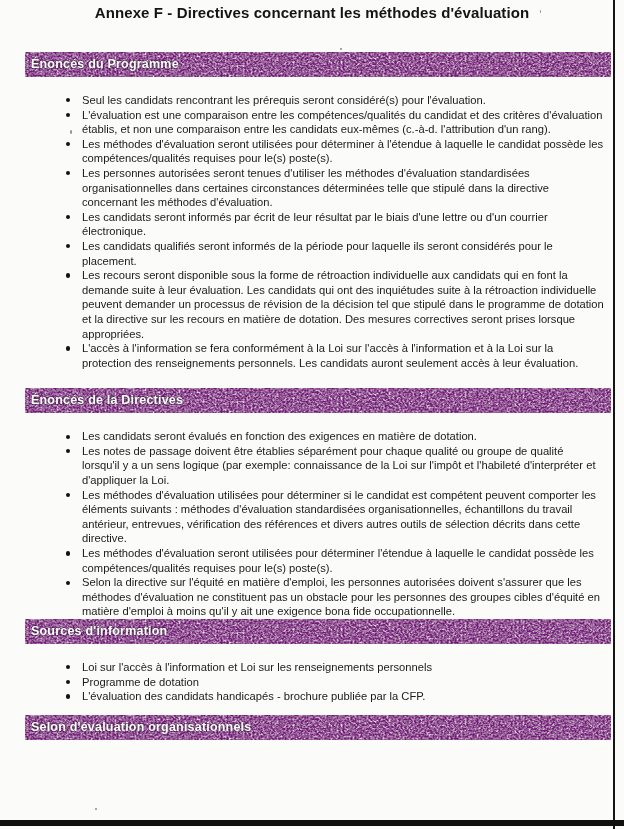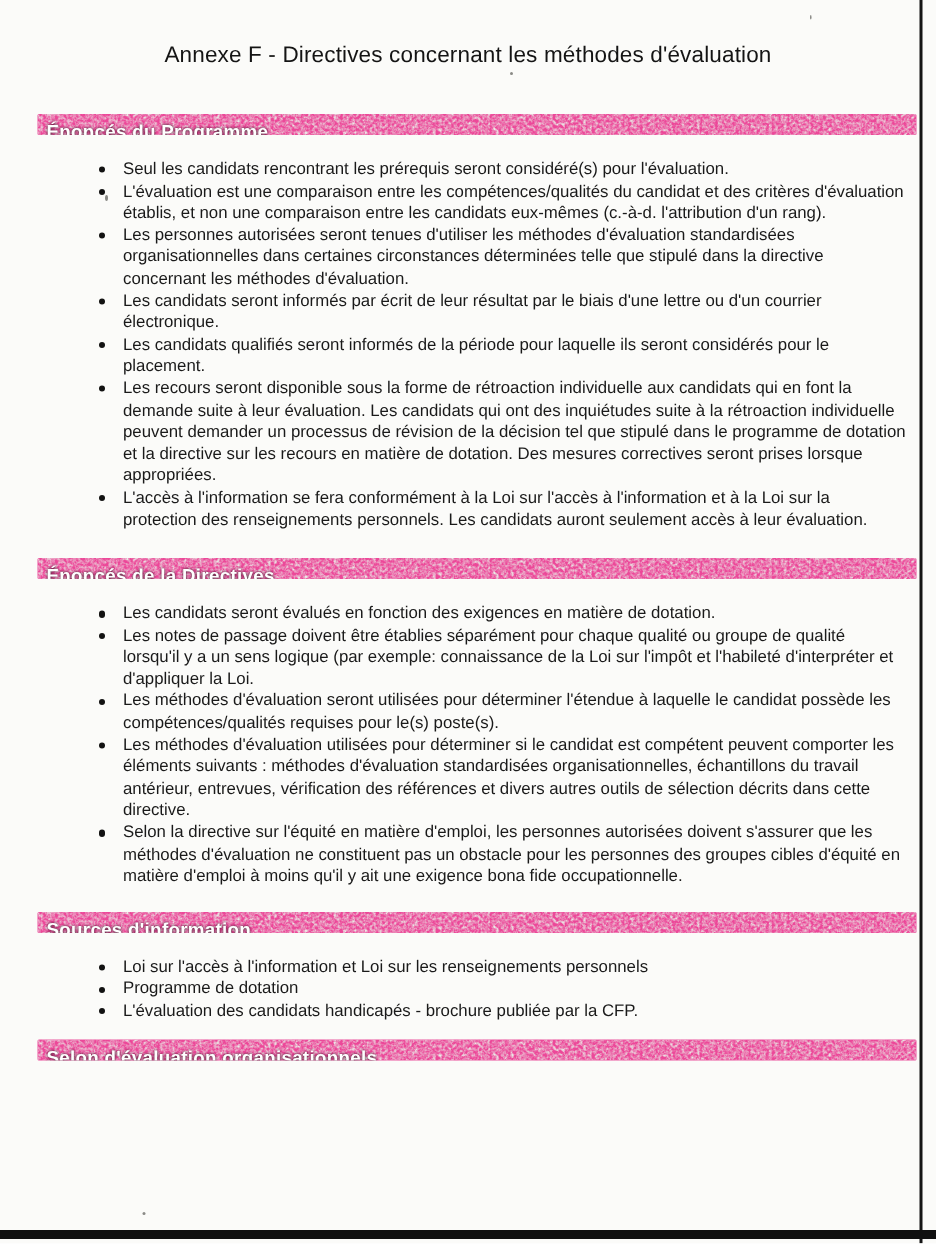--- a/index.html
+++ b/index.html
@@ -7,32 +7,32 @@
     position:relative;
     width:624px; height:829px;
     background:#fbfbf9;
     font-family:"Liberation Sans", sans-serif;
     color:#1a1a1a;
     overflow:hidden;
     -webkit-font-smoothing:antialiased;
   }
   .doc-title {
     margin:0;
-    padding-top:28px;
+    padding-top:4px;
     text-align:center;
     font-size:15px;
-    font-weight:normal;
+    font-weight:bold;
     letter-spacing:0.1px;
     color:#141414;
   }
   .section-bar {
     position:relative;
     margin:0 13px 0 25px;
-    height:14px;
-    background:#ec4899;
+    height:25px;
+    background:#701a75;
     overflow:hidden;
     border-radius:1px;
   }
   .section-bar .noise {
     position:absolute; left:0; top:0;
     width:100%; height:100%;
     display:block;
   }
   .section-bar .bar-label {
     position:relative; z-index:2;
@@ -40,21 +40,21 @@
     font-weight:bold;
     font-size:12.5px;
     line-height:25px;
     padding-left:6px;
     letter-spacing:0.2px;
     text-shadow:0 0 2px rgba(0,0,0,0.85);
     white-space:nowrap;
   }
   .bar-1 { margin-top:31px; }
   .bar-2 { margin-top:18px; }
-  .bar-3 { margin-top:16px; }
+  .bar-3 { }
   .bar-4 { margin-top:11px; }
   ul.bullets {
     list-style:none;
     margin:0;
     padding:16px 14px 0 64px;
     font-size:11.2px;
     line-height:14.6px;
   }
   ul.bullets li {
     position:relative;
@@ -109,38 +109,39 @@
 
   <div class="section-bar bar-1">
     <svg class="noise" preserveAspectRatio="none">
         <rect width="100%" height="100%" filter="url(#grain)"></rect>
       </svg>
     <div class="bar-label">Énoncés du Programme</div>
   </div>
   <ul class="bullets">
     <li>Seul les candidats rencontrant les prérequis seront considéré(s) pour l'évaluation.</li>
     <li>L'évaluation est une comparaison entre les compétences/qualités du candidat et des critères d'évaluation établis, et non une comparaison entre les candidats eux-mêmes (c.-à-d. l'attribution d'un rang).</li>
+    <li>Les méthodes d'évaluation seront utilisées pour déterminer à l'étendue à laquelle le candidat possède les compétences/qualités requises pour le(s) poste(s).</li>
     <li>Les personnes autorisées seront tenues d'utiliser les méthodes d'évaluation standardisées organisationnelles dans certaines circonstances déterminées telle que stipulé dans la directive concernant les méthodes d'évaluation.</li>
     <li>Les candidats seront informés par écrit de leur résultat par le biais d'une lettre ou d'un courrier électronique.</li>
     <li>Les candidats qualifiés seront informés de la période pour laquelle ils seront considérés pour le placement.</li>
     <li>Les recours seront disponible sous la forme de rétroaction individuelle aux candidats qui en font la demande suite à leur évaluation. Les candidats qui ont des inquiétudes suite à la rétroaction individuelle peuvent demander un processus de révision de la décision tel que stipulé dans le programme de dotation et la directive sur les recours en matière de dotation. Des mesures correctives seront prises lorsque appropriées.</li>
     <li>L'accès à l'information se fera conformément à la Loi sur l'accès à l'information et à la Loi sur la protection des renseignements personnels. Les candidats auront seulement accès à leur évaluation.</li>
   </ul>
 
   <div class="section-bar bar-2">
     <svg class="noise" preserveAspectRatio="none">
         <rect width="100%" height="100%" filter="url(#grain)"></rect>
       </svg>
     <div class="bar-label">Énoncés de la Directives</div>
   </div>
   <ul class="bullets">
     <li>Les candidats seront évalués en fonction des exigences en matière de dotation.</li>
     <li>Les notes de passage doivent être établies séparément pour chaque qualité ou groupe de qualité lorsqu'il y a un sens logique (par exemple: connaissance de la Loi sur l'impôt et l'habileté d'interpréter et d'appliquer la Loi.</li>
+    <li>Les méthodes d'évaluation utilisées pour déterminer si le candidat est compétent peuvent comporter les éléments suivants : méthodes d'évaluation standardisées organisationnelles, échantillons du travail antérieur, entrevues, vérification des références et divers autres outils de sélection décrits dans cette directive.</li>
     <li>Les méthodes d'évaluation seront utilisées pour déterminer l'étendue à laquelle le candidat possède les compétences/qualités requises pour le(s) poste(s).</li>
-    <li>Les méthodes d'évaluation utilisées pour déterminer si le candidat est compétent peuvent comporter les éléments suivants : méthodes d'évaluation standardisées organisationnelles, échantillons du travail antérieur, entrevues, vérification des références et divers autres outils de sélection décrits dans cette directive.</li>
     <li>Selon la directive sur l'équité en matière d'emploi, les personnes autorisées doivent s'assurer que les méthodes d'évaluation ne constituent pas un obstacle pour les personnes des groupes cibles d'équité en matière d'emploi à moins qu'il y ait une exigence bona fide occupationnelle.</li>
   </ul>
 
   <div class="section-bar bar-3">
     <svg class="noise" preserveAspectRatio="none">
         <rect width="100%" height="100%" filter="url(#grain)"></rect>
       </svg>
     <div class="bar-label">Sources d'information</div>
   </div>
   <ul class="bullets">

